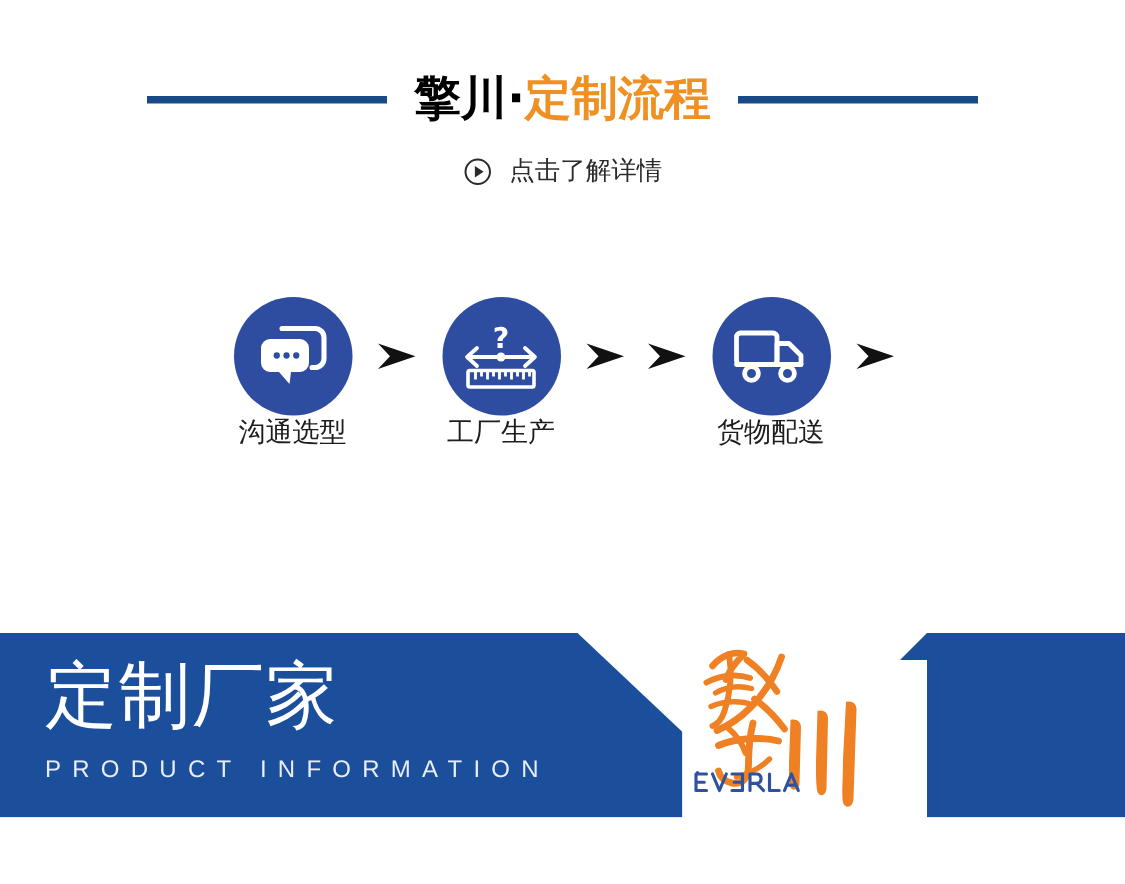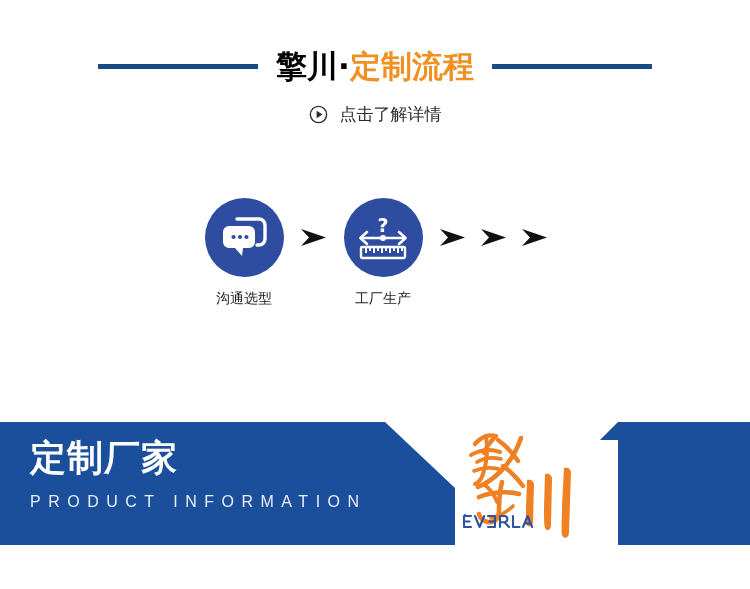--- a/index.html
+++ b/index.html
@@ -99,23 +99,23 @@
     width: 79px;
     height: 79px;
     border-radius: 50%;
     background: #2e4ca0;
     display: flex;
     align-items: center;
     justify-content: center;
   }
   .circle svg { display: block; }
   .step-label {
-    margin-top: 15px;
+    margin-top: 2px;
     font-family: Liberation Serif, serif;
-    font-size: 14px;
+    font-size: 18px;
     color: #1d1d1d;
     line-height: 1;
     white-space: nowrap;
   }
   .sep {
     width: 41px;
     flex: 0 0 auto;
     height: 79px;
     display: flex;
     align-items: center;
@@ -148,22 +148,22 @@
     clip-path: polygon(30px 0, 162px 0, 162px 123px, 30px 123px, 30px 18px, 12px 18px);
   }
   .footer-text {
     position: absolute;
     left: 30px;
     top: 18px;
     width: 400px;
   }
   .footer-title {
     font-family: "DejaVu Sans", "Liberation Sans", sans-serif;
-    font-size: 36px;
-    font-weight: bold;
+    font-size: 48px;
+    font-weight: normal;
     color: #ffffff;
     line-height: 1;
     letter-spacing: 1px;
     white-space: nowrap;
   }
   .footer-sub {
     margin-top: 18px;
     font-family: Liberation Sans, sans-serif;
     font-size: 16px;
     font-weight: normal;
@@ -271,20 +271,34 @@
 
 
   <div class="sep">
     <span>
       <svg width="27" height="19" viewBox="0 0 27 19" xmlns="http://www.w3.org/2000/svg">
         <path d="M1 1 L26 9.5 L1 18 L9 9.5 Z" fill="#111111"></path>
       </svg>
     </span>
   </div>
 
+  <div class="step">
+    <div class="circle">
+      <span>
+        <svg width="50" height="40" viewBox="0 0 50 40" xmlns="http://www.w3.org/2000/svg">
+          <rect x="2" y="4" width="27" height="21" rx="2.6" fill="none" stroke="#ffffff" stroke-width="3.2"></rect>
+          <path d="M29 11 h8 l8 8 v6 h-16 z" fill="none" stroke="#ffffff" stroke-width="3.2" stroke-linejoin="round"></path>
+          <path d="M2 25 h43" stroke="#ffffff" stroke-width="3.2" stroke-linecap="round"></path>
+          <circle cx="12" cy="31" r="4.6" fill="none" stroke="#ffffff" stroke-width="3.2"></circle>
+          <circle cx="36" cy="31" r="4.6" fill="none" stroke="#ffffff" stroke-width="3.2"></circle>
+        </svg>
+      </span>
+    </div>
+    <div class="step-label">货物配送</div>
+  </div>
 
   <div class="sep">
     <span>
       <svg width="27" height="19" viewBox="0 0 27 19" xmlns="http://www.w3.org/2000/svg">
         <path d="M1 1 L26 9.5 L1 18 L9 9.5 Z" fill="#111111"></path>
       </svg>
     </span>
   </div>
 
 

